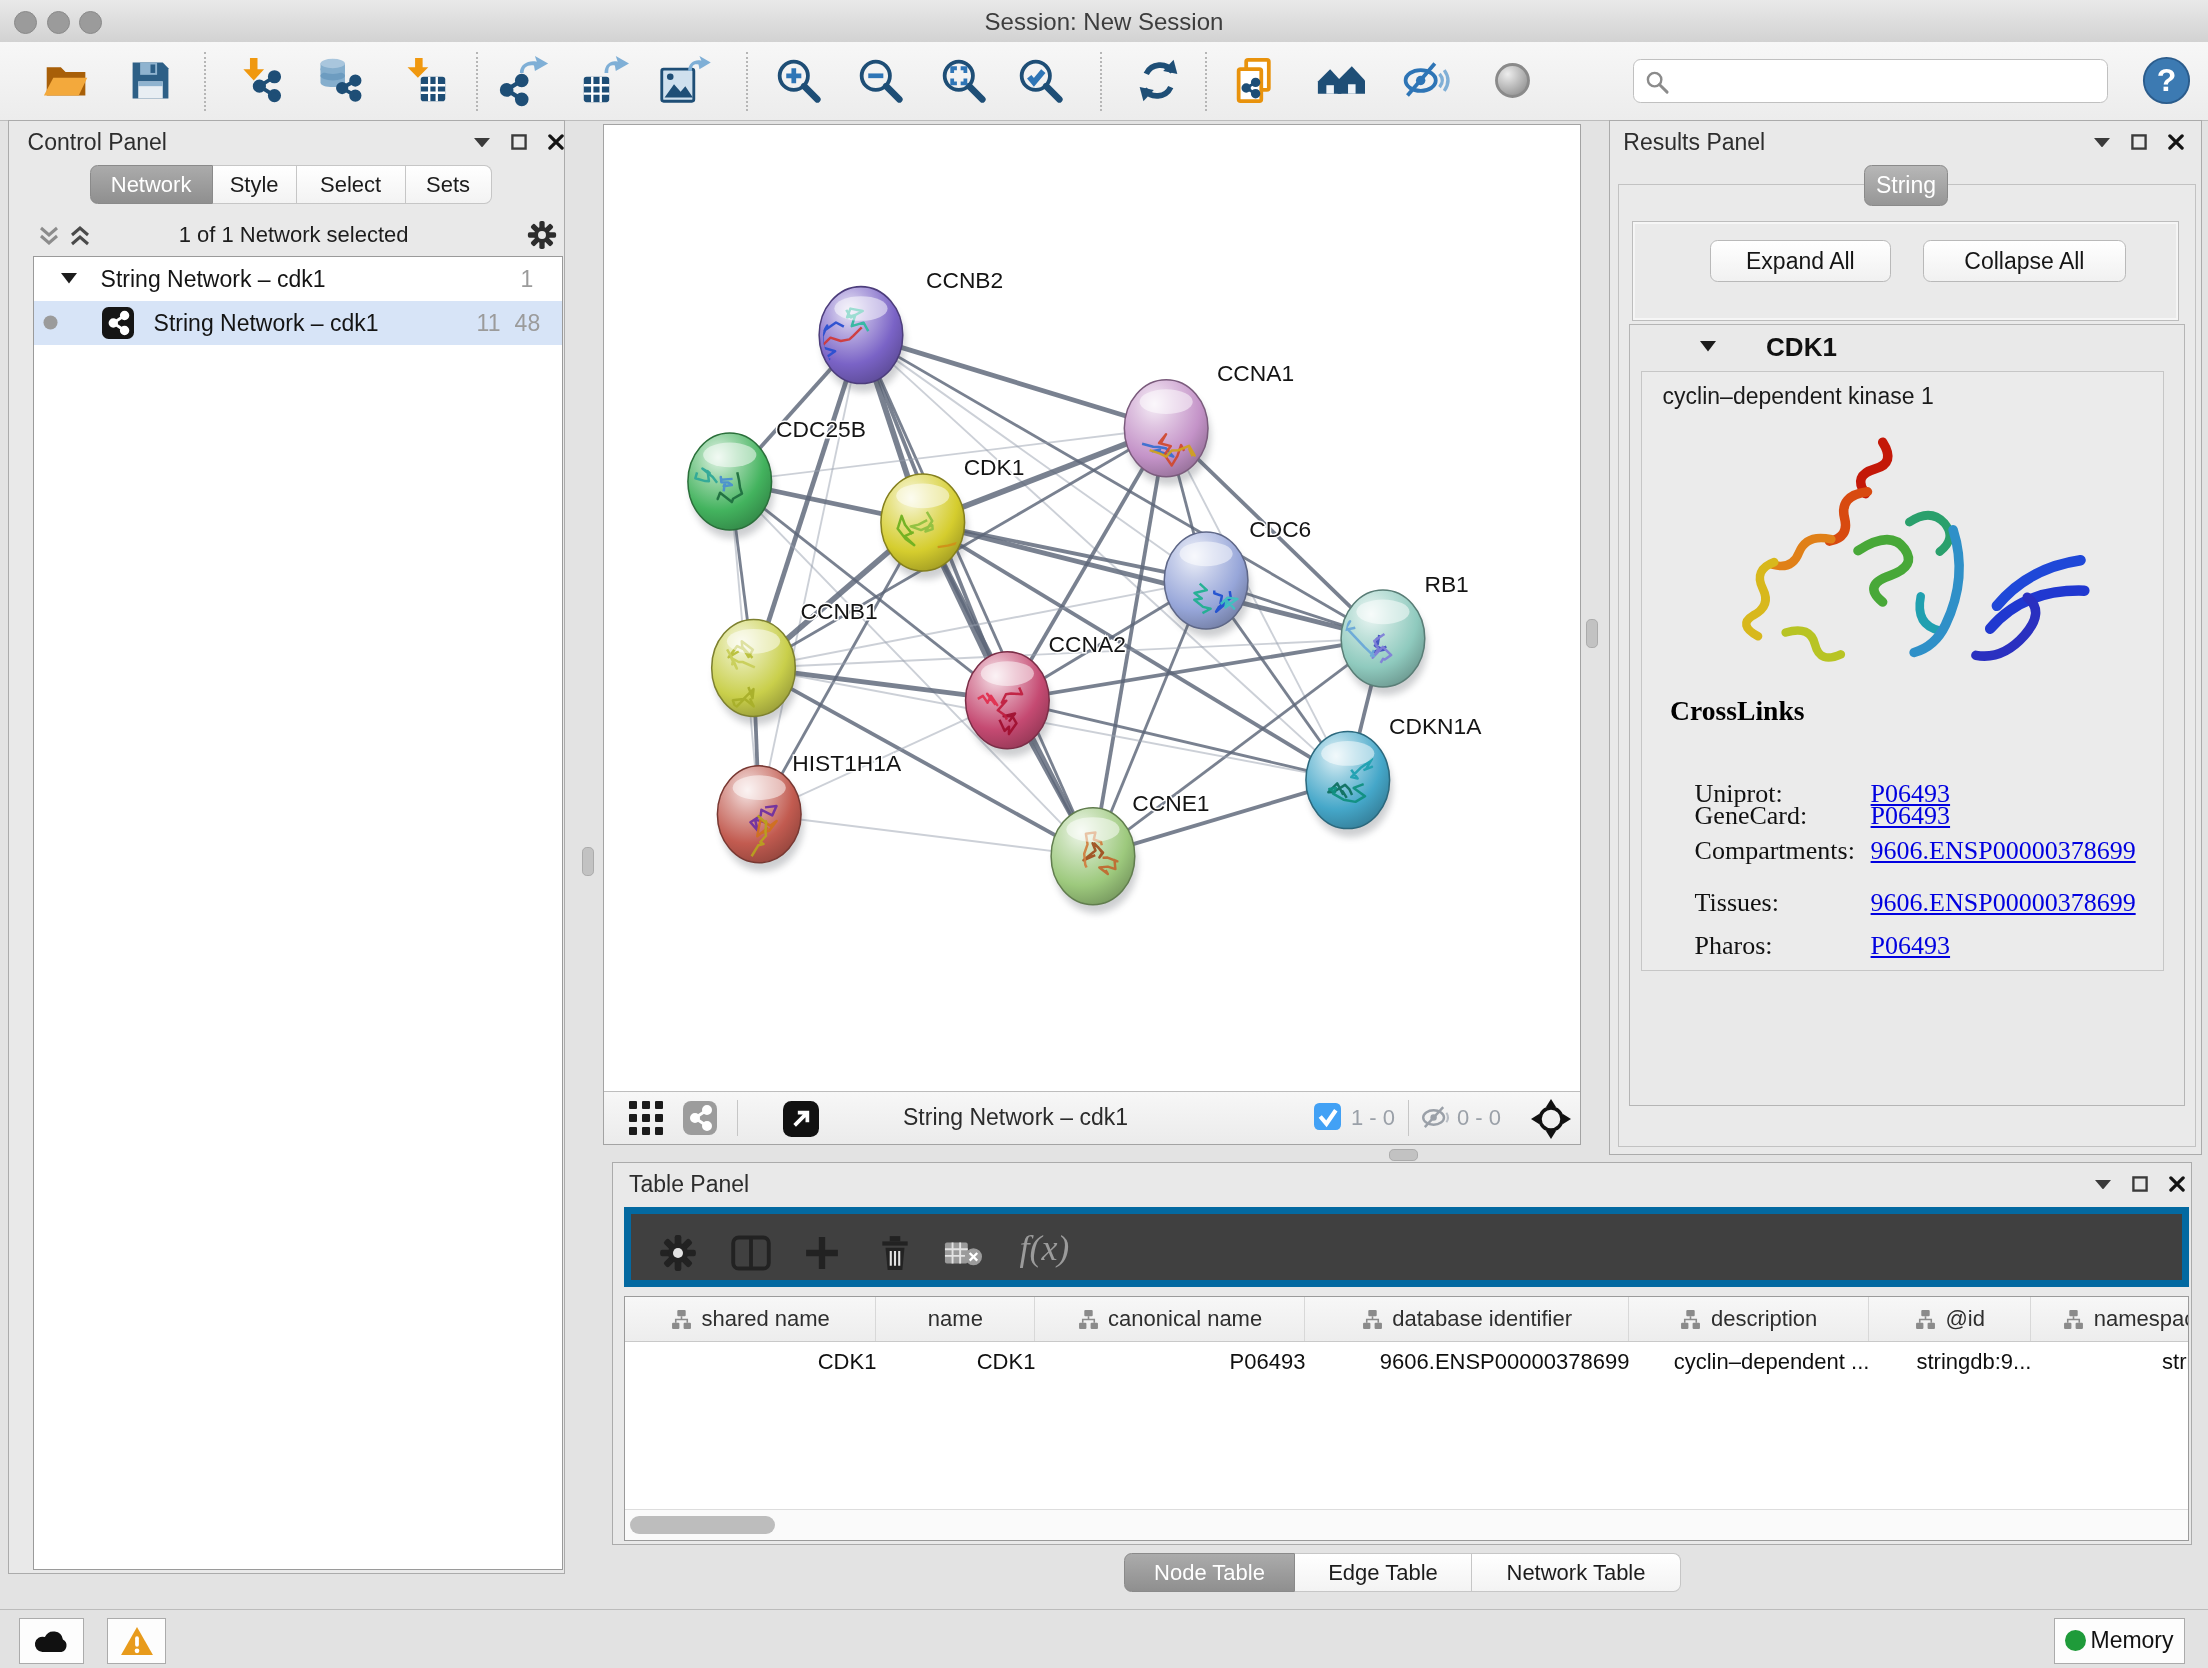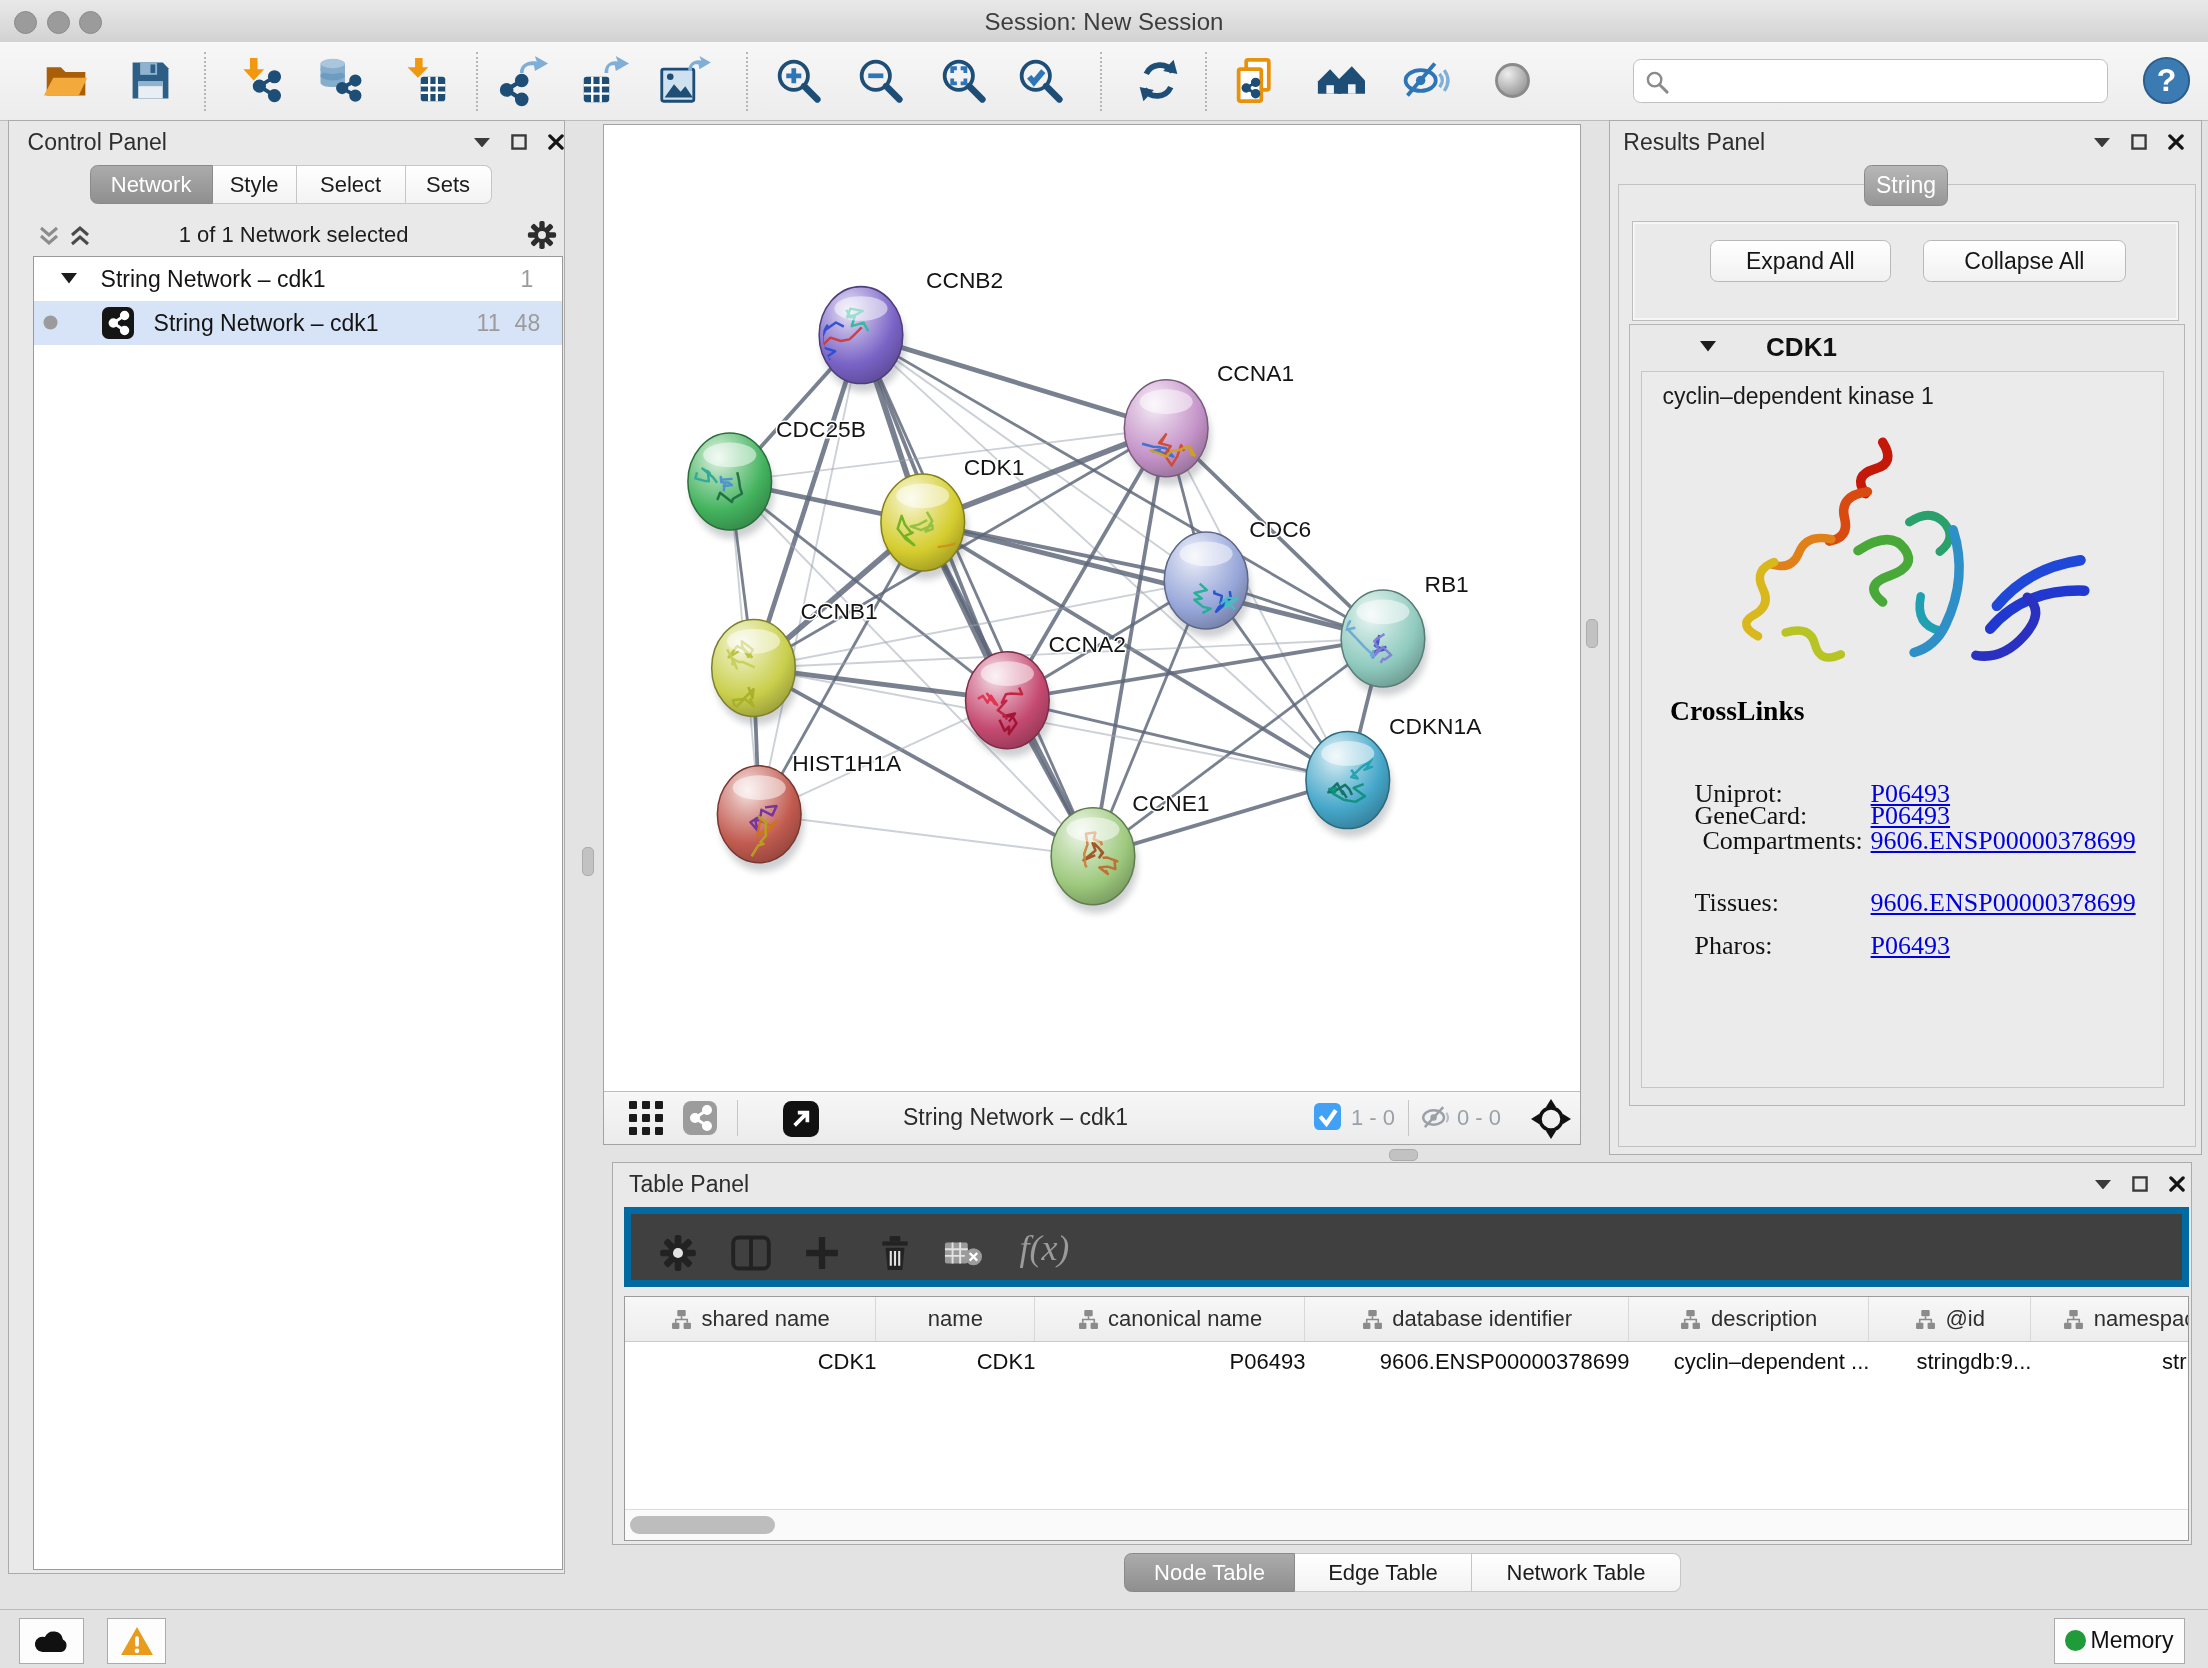--- a/index.html
+++ b/index.html
@@ -55,21 +55,21 @@
   #rp-tab{position:absolute;left:254px;top:44px;width:82px;height:39px;background:linear-gradient(#b7b7b7,#969696);border:1px solid #8a8a8a;
           border-radius:7.6px;color:#fff;font-size:23px;display:flex;align-items:center;justify-content:center;z-index:3;}
   #rp-box{position:absolute;left:7.6px;top:63px;width:578px;height:963px;background:#eaeaea;border:1px solid #c2c2c2;box-sizing:border-box;}
   #rp-expand-box{position:absolute;left:13.3px;top:36px;width:545px;height:98px;border:1px solid #bdbdbd;background:#eaeaea;
                  box-shadow:inset 0 0 0 1.9px #f6f6f6;}
   .rp-btn{position:absolute;top:18px;height:40px;background:linear-gradient(#ffffff,#f1f1f1);border:1px solid #b9b9b9;border-radius:7.6px;
           font-size:23px;color:#161616;display:flex;align-items:center;justify-content:center;}
   #cdk1-box{position:absolute;left:10.5px;top:139px;width:556px;height:782px;border:1px solid #b5b5b5;background:#e9e9e9;box-sizing:border-box;}
   #cdk1-header{position:absolute;left:0;top:0;width:100%;height:46px;}
   #cdk1-name{position:absolute;left:136px;top:6.7px;font-size:26px;font-weight:bold;color:#111;}
-  #cdk1-inner{position:absolute;left:10.5px;top:46px;width:523px;height:717px;background:#ebebeb;border:1px solid #c6c6c6;box-sizing:border-box;}
+  #cdk1-inner{position:absolute;left:10.5px;top:46px;width:523px;height:600px;background:#ebebeb;border:1px solid #c6c6c6;box-sizing:border-box;}
   #cdk1-desc{position:absolute;left:21px;top:11.4px;font-size:23px;color:#1a1a1a;}
   #structure{position:absolute;left:39px;top:55px;}
   #crosslinks-title{position:absolute;left:28.5px;top:323px;font-family:"Liberation Serif",serif;font-weight:bold;font-size:27.6px;color:#000;}
   .cl-row{position:absolute;left:53px;height:38px;white-space:nowrap;}
   .cl-label{display:inline-block;width:176px;font-family:"Liberation Serif",serif;font-size:26px;color:#111;}
   .cl-link{font-family:"Liberation Serif",serif;font-size:26px;color:#0000e0;text-decoration:underline;}
   
   #table-panel{position:absolute;left:612px;top:1162px;width:1580px;height:383px;background:#e9e9e9;border:1px solid #ababab;box-sizing:border-box;text-align:right;}
   #tp-title{position:absolute;left:16px;top:7.6px;}
   #tp-toolbar{position:absolute;left:11.4px;top:44px;width:1565px;height:80px;background:#404040;border:7px solid #0369a1;box-sizing:border-box;}
@@ -714,21 +714,21 @@
               <path d="M286 108q16 50 -8 100q-11 23 -33 29" stroke="#2f90c8" stroke-width="10"></path>
               <path d="M420 140q-55 8 -88 48" stroke="#1f48d8" stroke-width="11"></path>
               <path d="M424 172q-64 -2 -99 40" stroke="#2038d0" stroke-width="11"></path>
               <path d="M310 240q28 5 51 -21q22 -25 3 -40" stroke="#2a30c0" stroke-width="10"></path>
             </g>
           </svg>
           <div id="crosslinks-title">CrossLinks</div>
           <div id="crosslinks">
               <div class="cl-row" style="top: 386px; margin-top: 21px;"><span class="cl-label">Uniprot:</span><span class="cl-link">P06493</span></div>
               <div class="cl-row" style="top: 429px;"><span class="cl-label">GeneCard:</span><span class="cl-link">P06493</span></div>
-              <div class="cl-row" style="top: 454px; text-align: center;"><span class="cl-label">Compartments:</span><span class="cl-link">9606.ENSP00000378699</span></div>
+              <div class="cl-row" style="top: 464px;"><span class="cl-label">Compartments:</span><span class="cl-link">9606.ENSP00000378699</span></div>
               <div class="cl-row" style="top: 516px;"><span class="cl-label">Tissues:</span><span class="cl-link">9606.ENSP00000378699</span></div>
               <div class="cl-row" style="top: 559px;"><span class="cl-label">Pharos:</span><span class="cl-link">P06493</span></div>
             </div>
         </div>
       </div>
     </div>
   </div>
 
   <div id="table-panel">
     <div id="tp-title" class="panel-title">Table Panel</div>

